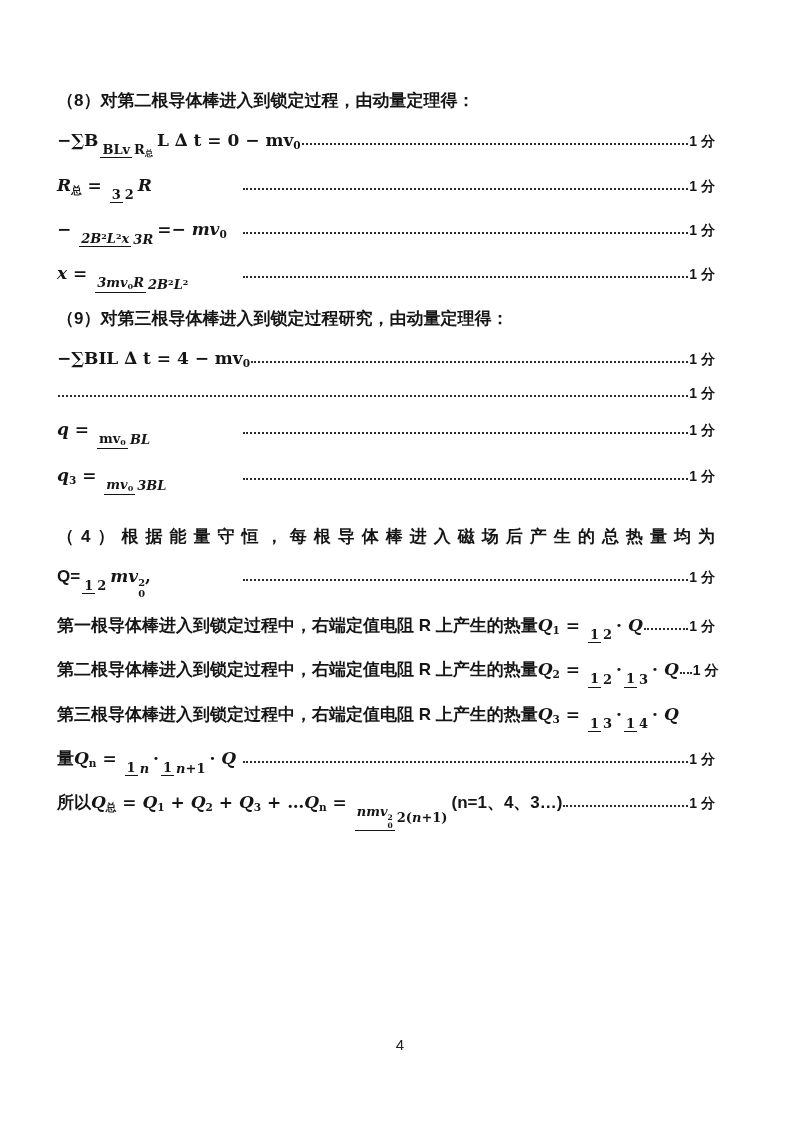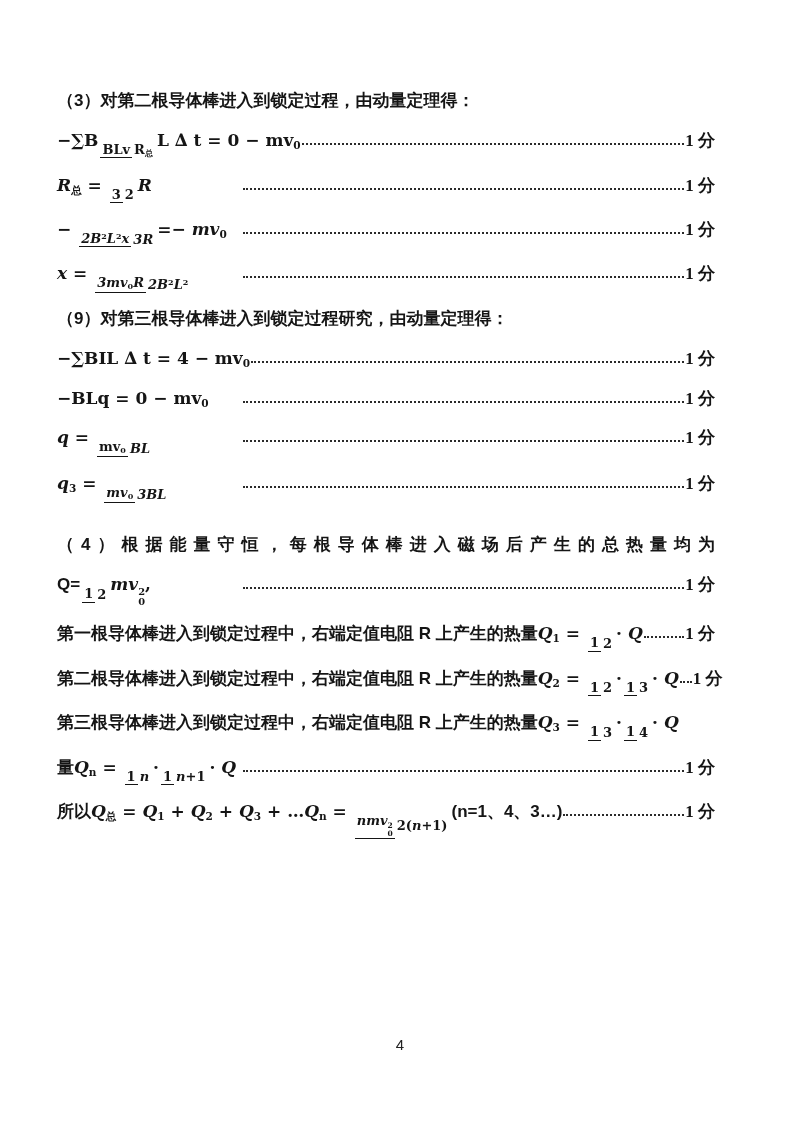--- a/index.html
+++ b/index.html
@@ -28,31 +28,31 @@
   .frac{
     display:inline-flex;flex-direction:row;align-items:center;
     vertical-align:-0.62em;font-size:13px;line-height:1.18;margin:0 2px;
   }
   .frac .num{border-bottom:1.6px solid #151515;padding:0 2px;text-align:center;}
   .frac .den{padding:0 2px;text-align:center;}
   .dots{
     flex:1 1 auto;min-width:12px;height:2px;align-self:baseline;
     border-bottom:2.5px dotted #2a2a2a;margin:0 1px;transform:translateY(-1px);
   }
-  .score{flex:0 0 auto;white-space:nowrap;font-family:Liberation Serif, serif;font-size:17px;}
+  .score{flex:0 0 auto;white-space:nowrap;font-family:Liberation Sans, sans-serif;font-size:14px;}
   #footer{
     position:absolute;left:0;top:1036px;width:800px;text-align:center;
     font-weight:400;font-size:15px;font-family:"Liberation Sans",sans-serif;color:#222;
   }
 </style>
 </head>
 <body>
 
 <main id="doc">
-    <div class="row heading"><span>（3）对第二根导体棒进入到锁定过程，由动量定理得：</span></div>
+    <div class="row heading"><span>（8）对第二根导体棒进入到锁定过程，由动量定理得：</span></div>
     <div class="row formula">
       <span class="fwrap"><span class="rm">−∑B</span><span class="frac">
           <span class="num"><span class="rm">BLv</span></span>
           <span class="den"><span class="rm">R</span><span class="sb">总</span></span>
         </span><span class="rm">L ∆ t = 0 − mv</span><span class="sb">0</span></span>
       <span class="dots"></span>
       <span class="score">1 分</span>
     </div>
     <div class="row formula">
       <span class="fwrap"><span class="it">R</span><span class="sb">总</span><span class="rm"> = </span><span class="frac">
@@ -78,21 +78,20 @@
       <span class="dots"></span>
       <span class="score">1 分</span>
     </div>
     <div class="row heading"><span>（9）对第三根导体棒进入到锁定过程研究，由动量定理得：</span></div>
     <div class="row formula">
       <span class="fwrap"><span class="rm">−∑BIL ∆ t = 4 − mv</span><span class="sb">0</span></span>
       <span class="dots"></span>
       <span class="score">1 分</span>
     </div>
     <div class="row formula">
-      <span class="fwrap"><span class="rm">−BLq = 0 − mv</span><span class="sb">0</span></span>
       <span class="dots"></span>
       <span class="score">1 分</span>
     </div>
     <div class="row formula">
       <span class="fwrap"><span class="it">q</span><span class="rm"> = </span><span class="frac">
           <span class="num"><span class="rm">mv</span><span class="sb">0</span></span>
           <span class="den"><span class="it">BL</span></span>
         </span></span>
       <span class="dots"></span>
       <span class="score">1 分</span>

